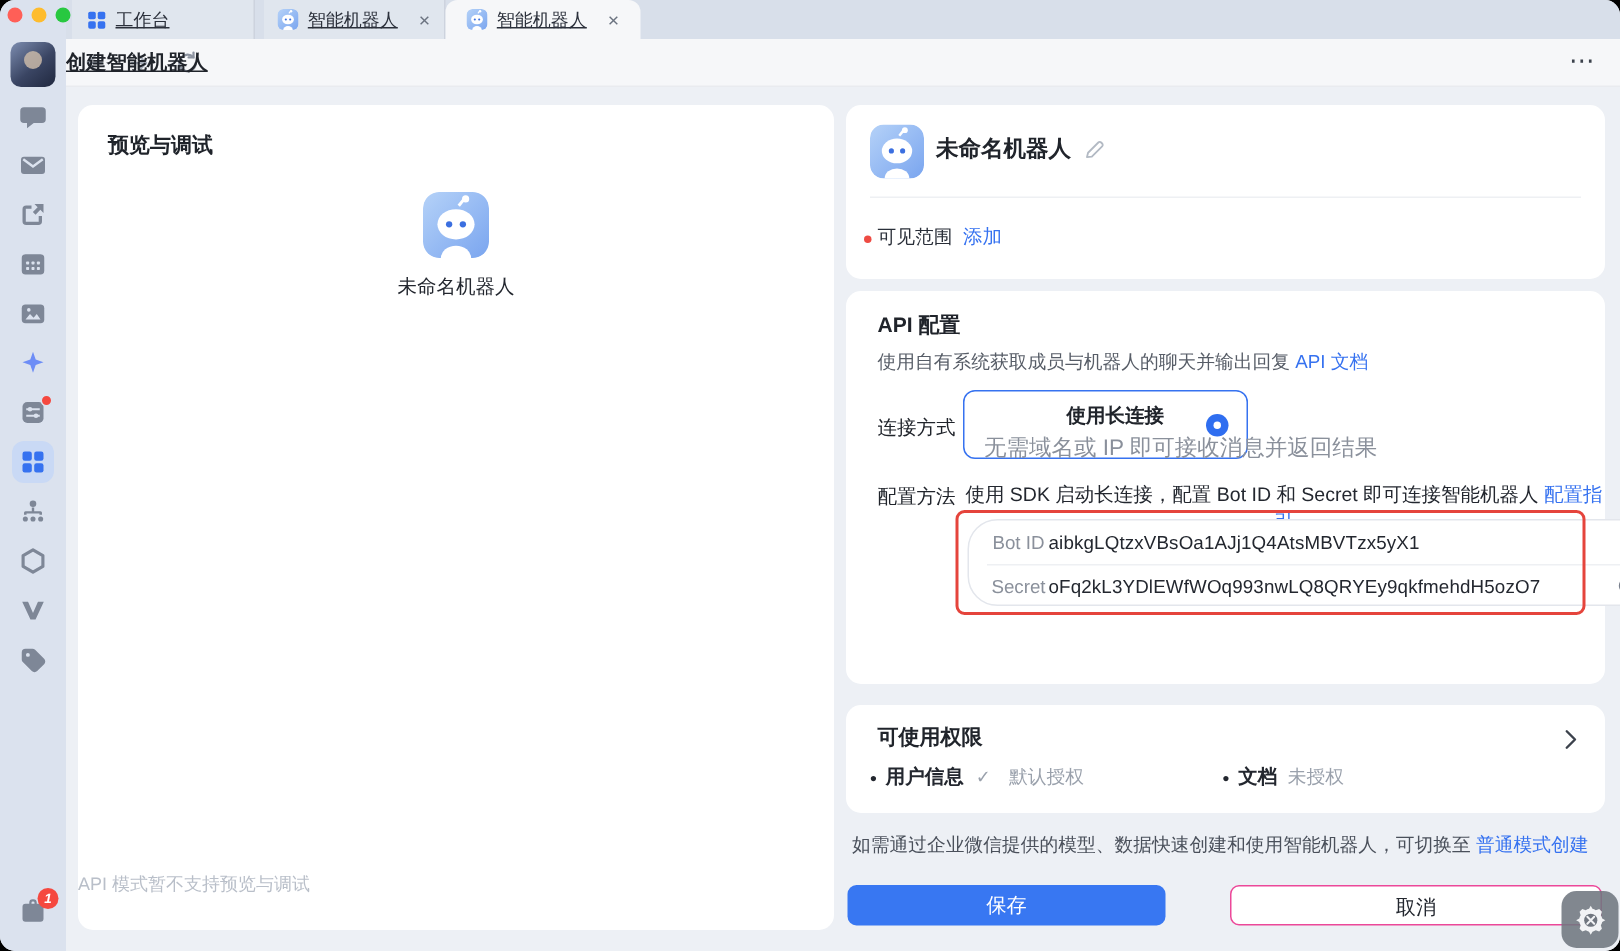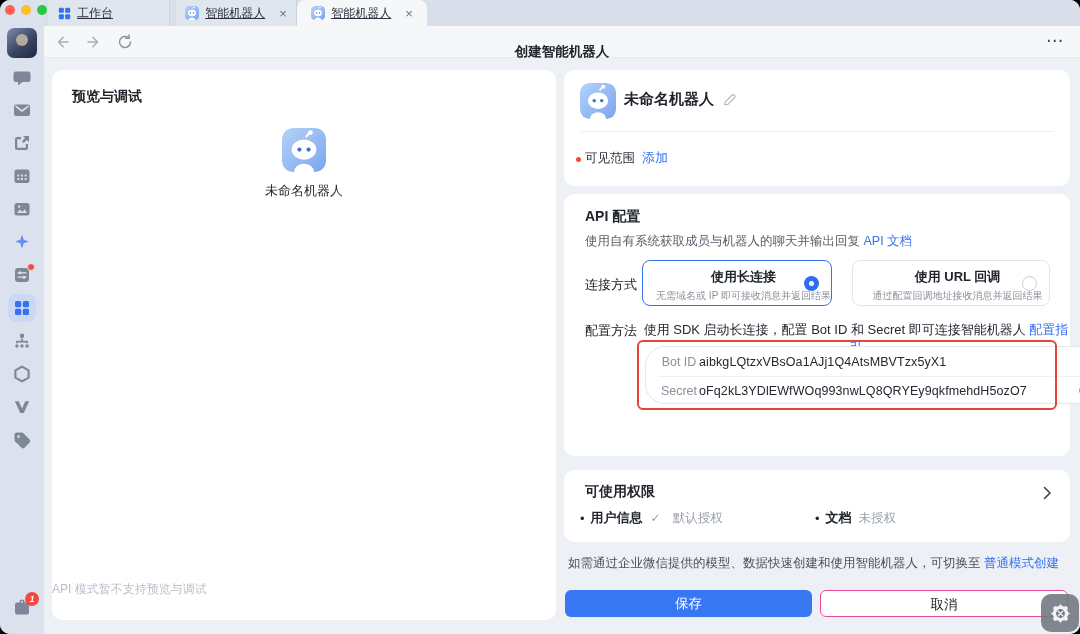--- a/index.html
+++ b/index.html
@@ -32,22 +32,22 @@
   .tab-close { margin-left:14px; color:#6b7380; font-size:13px; line-height:1; cursor:default; }
   .tab1 { left:4px; width:122px; padding-left:10px; background:rgba(255,255,255,0.22); border-right:1px solid rgba(120,130,150,0.18); }
   .tab2 { left:132px; width:121px; justify-content:center; background:rgba(255,255,255,0.22); border-right:1px solid rgba(120,130,150,0.18); }
   .tab3 { left:253px; width:130px; justify-content:center; background:#f6f7f9; border-radius:8px 8px 0 0; }
   .grid-ic svg{ width:13px; height:13px; display:block; }
 
   
   .toolbar { position:absolute; left:44px; right:0; top:26px; height:32px; background:#f6f7f9; border-bottom:1px solid #e9ebef; z-index:4; }
   .nav-btn { position:absolute; top:7px; width:18px; height:18px; }
   .nav-btn svg{ width:18px; height:18px; display:block; }
-  .nav-title { position:absolute; left:0; right:0; top:10px; height:32px; line-height:32px; text-align:center;
-    font-size:13.5px; font-weight:bold; color:#20242b; }
+  .nav-title { position:absolute; left:0; right:0; top:0; height:32px; line-height:32px; text-align:left;
+    font-size:13.5px; font-weight:bold; color:#20242b;text-decoration:underline; }
   .more-btn { position:absolute; right:16px; top:0; height:32px; line-height:30px; font-size:17px; color:#3c424c; letter-spacing:1px; }
 
   
   .content { position:absolute; left:44px; top:58px; right:0; bottom:0; background:#edf0f5; }
   .card { position:absolute; background:#fff; border-radius:10px; }
   .left-card  { left:8px;  top:12px; width:504px; height:550px; }
   .r-card1 { left:520px; top:12px;  width:506px; height:116px; }
   .r-card2 { left:520px; top:136px; width:506px; height:262px;text-align:center; }
   .r-card3 { left:520px; top:412px; width:506px; height:72px; }
 
@@ -71,21 +71,21 @@
 
   
   .api-title { position:absolute; left:21px; top:14px; font-size:14px; font-weight:bold; color:#20242b; }
   .api-sub { position:absolute; left:21px; top:39px; font-size:12.5px; color:#575d67; }
   .link { color:#3672f0; cursor:default; }
   .row-label { position:absolute; left:21px; font-size:13px; color:#20242b; }
   .opt-card { position:absolute; top:66px; height:46px; border:1px solid #e2e5ea; border-radius:8px; background:#fff; padding:7px 0 0 13px; }
   .opt-a { left:78px; width:190px; border:1.5px solid #3672f0; }
   .opt-b { left:288px; width:198px; }
   .opt-title { font-size:13px; font-weight:bold; color:#20242b; }
-  .opt-desc { margin-top:3px; font-size:10px; color:#8a909b; white-space:nowrap; }
+  .opt-desc { margin-top:3px; font-size:15px; color:#8a909b; white-space:nowrap; }
   .radio-on { position:absolute; right:12px; top:15px; width:15px; height:15px; border-radius:50%; background:#2f6ef0; }
   .radio-on::after { content:""; position:absolute; left:5px; top:5px; width:5px; height:5px; border-radius:50%; background:#fff; }
   .radio-off { position:absolute; right:12px; top:15px; width:15px; height:15px; border-radius:50%; background:#fff; border:1px solid #c9ced6; }
   .method-text { position:absolute; left:78px; top:127px; font-size:13px; color:#23272f; }
   .anno-box { position:absolute; left:73px; top:146px; width:420px; height:70px; border:2.5px solid #e5443c; border-radius:6px; pointer-events:none; z-index:3; }
   .cred-card { position:absolute; left:81px; top:152px; width:488px; height:58px; border:1px solid #e3e6ec; border-radius:20px; background:#fff; }
   .cred-row { position:absolute; left:0; right:0; height:29px; display:flex; align-items:center; }
   .cred-row.r2 { top:29px; }
   .cred-divider { position:absolute; left:12px; right:12px; top:29px; height:1px; background:#eef0f3; }
   .cred-label { margin-left:13px; width:40px; font-size:12.5px; color:#8a909b; }
@@ -101,21 +101,21 @@
   .perm-item { display:flex; align-items:center; }
   .perm-item.second { position:absolute; left:235px; }
   .bullet { font-size:13px; color:#23272f; margin-right:6px; }
   .perm-name { font-size:13px; font-weight:bold; color:#23272f; }
   .perm-status { margin-left:7px; font-size:12.5px; color:#9aa1ac; }
   .perm-check { margin-left:8px; font-size:12px; color:#9aa1ac; }
 
   
   .switch-hint { position:absolute; left:524px; top:497px; font-size:12.5px; color:#4a505b; }
   .btn { position:absolute; top:532px; height:27px; border-radius:6px; font-size:13.5px; text-align:center; line-height:27px; cursor:default; }
-  .btn-save { left:521px; width:247px; background:#3877f2; color:#fff; }
+  .btn-save { left:521px; width:212px; background:#3877f2; color:#fff; }
   .btn-cancel { left:776px; width:248px; background:#fff; color:#23272f; border:1px solid #ec4899; }
   .gear-fab { position:absolute; left:997px; top:536px; width:38px; height:38px; border-radius:10px;
     background:rgba(112,118,128,0.88); display:flex; align-items:center; justify-content:center; z-index:8; }
   .gear-fab svg { width:21px; height:21px; }
 </style>
 </head>
 <body>
 
 <div class="window">
 
@@ -366,25 +366,20 @@
         <span>使用自有系统获取成员与机器人的聊天并输出回复</span>
         <span class="link">API 文档</span>
       </div>
 
       <div class="row-label" style="top:82px">连接方式</div>
 
       <div class="opt-card opt-a">
         <div class="opt-title">使用长连接</div>
         <div class="opt-desc">无需域名或 IP 即可接收消息并返回结果</div>
         <span class="radio-on"></span>
-      </div>
-      <div class="opt-card opt-b">
-        <div class="opt-title">使用 URL 回调</div>
-        <div class="opt-desc">通过配置回调地址接收消息并返回结果</div>
-        <span class="radio-off"></span>
       </div>
 
       <div class="row-label" style="top:128px">配置方法</div>
       <div class="method-text">
         <span>使用 SDK 启动长连接，配置 Bot ID 和 Secret 即可连接智能机器人</span>
         <span class="link">配置指引</span>
       </div>
 
       <div class="anno-box"></div>
 

